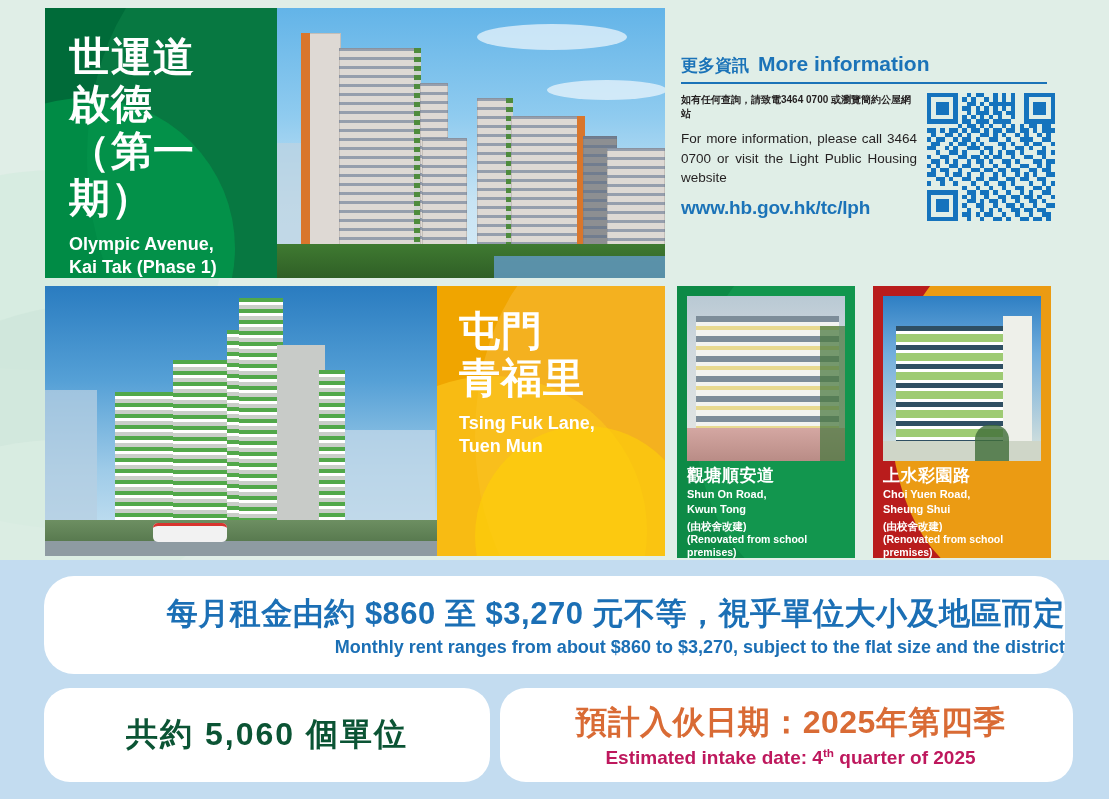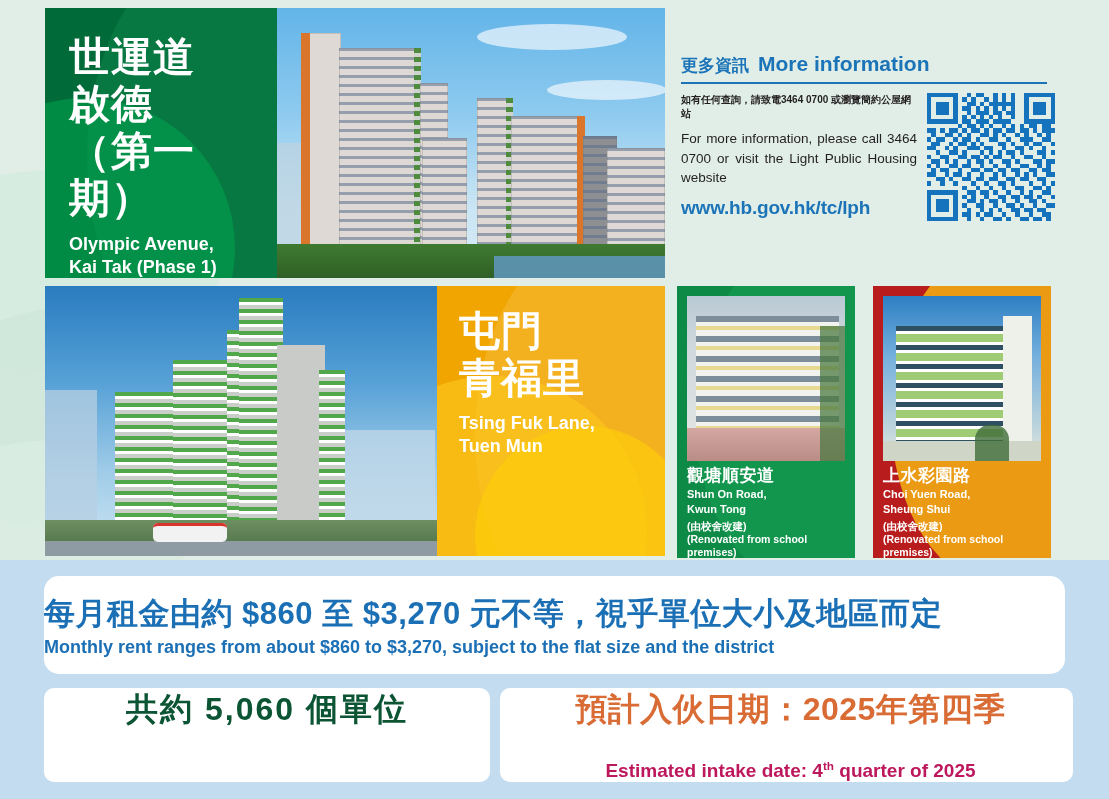--- a/index.html
+++ b/index.html
@@ -97,28 +97,28 @@
   .mi-head .en{font-size:21px;font-weight:bold;}
   .mi-body{display:flex;gap:10px;margin-top:9px;}
   .mi-text{width:236px;color:#231f20;}
   .mi-cn{font-size:10px;font-weight:bold;line-height:1.42;}
   .mi-en{font-size:13.5px;line-height:1.42;margin-top:8px;text-align:justify;}
   .mi-url{font-size:19px;font-weight:bold;color:#1b73b8;margin-top:10px;letter-spacing:-.2px;}
   #qr{width:128px;height:128px;flex:0 0 128px;}
 
   
   #rent-banner{left:44px;top:576px;width:1021px;height:98px;background:#ffffff;
-     border-radius:15px;display:flex;flex-direction:column;align-items:flex-start;
+     border-radius:30px;display:flex;flex-direction:column;align-items:flex-end;
      justify-content:center;gap:2px;}
   .rent-cn{font-size:31px;font-weight:bold;color:#1b6fb5;letter-spacing:.5px;white-space:nowrap;}
   .rent-en{font-size:18px;font-weight:bold;color:#1b6fb5;white-space:nowrap;}
 
   
-  .bot-card{top:688px;height:94px;background:#fff;border-radius:10px;
-     display:flex;flex-direction:column;align-items:center;justify-content:space-between;gap:1px;}
+  .bot-card{top:688px;height:94px;background:#fff;border-radius:26px;
+     display:flex;flex-direction:column;align-items:center;justify-content:center;gap:1px;}
   #card-units{left:44px;width:446px;}
   #card-intake{left:500px;width:565px;padding-left:8px;}
   .units-cn{font-size:32px;font-weight:bold;color:#0b5434;letter-spacing:2px;white-space:nowrap;}
   .units-en{font-size:19px;font-weight:bold;color:#0b5434;white-space:nowrap;}
   .intake-cn{font-size:32px;font-weight:bold;color:#d96b35;letter-spacing:.5px;white-space:nowrap;}
   .intake-en{font-size:19px;font-weight:bold;color:#be185d;white-space:nowrap;}
   .intake-en sup{font-size:.62em;vertical-align:super;}
 </style>
 </head>
 <body>

